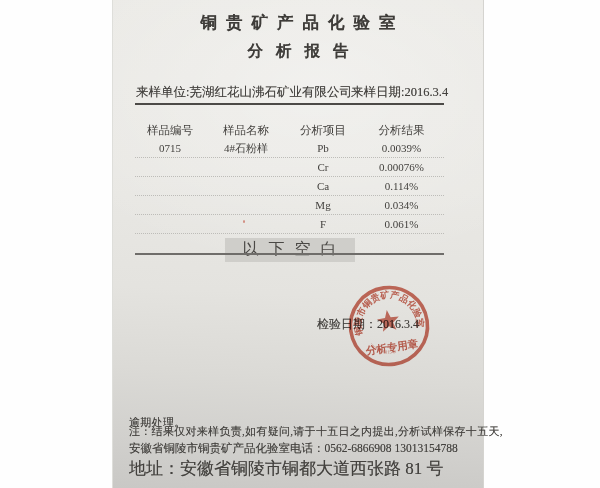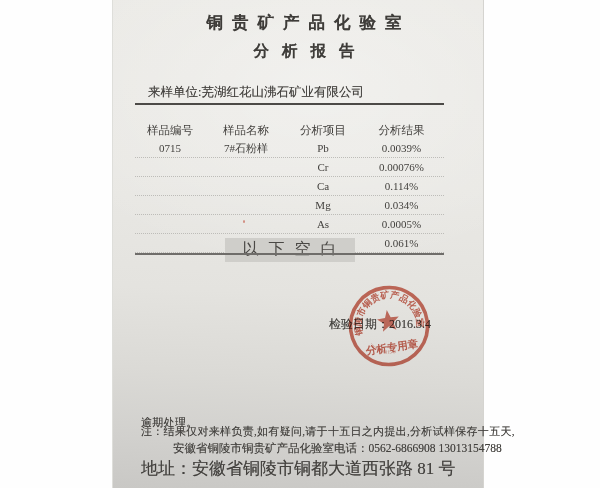--- a/index.html
+++ b/index.html
@@ -12,21 +12,21 @@
   }
   .paper{
     position:absolute; left:112px; top:0; width:372px; height:488px;
     background:
       radial-gradient(ellipse 420px 260px at 55% 18%, rgba(255,255,255,0.35), rgba(255,255,255,0) 70%),
       linear-gradient(183deg,#ebeae6 0%, #e9e8e4 38%, #e4e3df 60%, #dbdad6 76%, #d1d0cd 90%, #c9c8c5 100%);
     border-left:1px solid #dededa;
     border-right:1px solid #d5d4d0;
     color:var(--ink);
   }
-  .txt{ position:absolute; white-space:nowrap; text-shadow:0 0 0.6px rgba(70,68,64,0.55);padding-left:12px; }
+  .txt{ position:absolute; white-space:nowrap; text-shadow:0 0 0.6px rgba(70,68,64,0.55); }
   .title{
     left:0; right:0; top:12px; text-align:center;
     font-size:16.5px; font-weight:bold; letter-spacing:9px; text-indent:9px; color:#3e3c39;
   }
   .subtitle{
     left:0; right:0; top:41px; text-align:center;
     font-size:15.5px; font-weight:bold; letter-spacing:13px; text-indent:13px; color:#3e3c39;
   }
   .info-unit{ left:23px; top:84px; font-size:12.5px; }
   .info-date{ left:238px; top:84px; font-size:12.5px; }
@@ -46,74 +46,69 @@
   }
   .bottom-line{ position:absolute; left:22px; top:253px; width:309px; height:1.5px; background:#6f6d6a; }
   .inspect{ left:204px; top:316px; font-size:12px; }
   .seal{
     position:absolute; left:233px; top:283px; width:86px; height:86px;
     color:var(--seal-color); transform:rotate(-8deg);
     mix-blend-mode:multiply; opacity:0.88;
   }
   .note{ left:16px; top:424px; font-size:11px; letter-spacing:0.3px; }
   .note2{ left:16px; top:415px; font-size:11px; letter-spacing:0.3px; }
-  .phone{ left:16px; top:441px; font-size:11.5px;margin-left:32px; }
+  .phone{ left:16px; top:441px; font-size:11.5px; }
   .addr{ left:16px; top:457px; font-size:17px; }
   .speck{ position:absolute; left:130px; top:220px; width:2px; height:3px;
     background:var(--seal-color); opacity:0.55; border-radius:50%; }
 </style>
 </head>
 <body>
 
 <div class="paper">
 
   <div class="txt title">铜贵矿产品化验室</div>
   <div class="txt subtitle">分析报告</div>
 
   <div class="txt info-unit">来样单位:芜湖红花山沸石矿业有限公司</div>
+  <div class="txt info-date">来样日期:2016.3.4</div>
 
   <div class="thick-line"></div>
 
   <div class="tbl">
     <div class="trow head">
       <div class="c1">样品编号</div>
       <div class="c2">样品名称</div>
       <div class="c3">分析项目</div>
       <div class="c4">分析结果</div>
     </div>
     <div id="tbody">
         <div class="trow data">
       <div class="c1">0715</div>
-      <div class="c2">7#石粉样</div>
+      <div class="c2">4#石粉样</div>
       <div class="c3">Pb</div>
       <div class="c4">0.0039%</div>
     </div>
         <div class="trow data">
       <div class="c1"></div>
       <div class="c2"></div>
       <div class="c3">Cr</div>
       <div class="c4">0.00076%</div>
     </div>
         <div class="trow data">
       <div class="c1"></div>
       <div class="c2"></div>
       <div class="c3">Ca</div>
       <div class="c4">0.114%</div>
     </div>
         <div class="trow data">
       <div class="c1"></div>
       <div class="c2"></div>
       <div class="c3">Mg</div>
       <div class="c4">0.034%</div>
-    </div>
-        <div class="trow data">
-      <div class="c1"></div>
-      <div class="c2"></div>
-      <div class="c3">As</div>
-      <div class="c4">0.0005%</div>
     </div>
         <div class="trow data">
       <div class="c1"></div>
       <div class="c2"></div>
       <div class="c3">F</div>
       <div class="c4">0.061%</div>
     </div>
       </div>
   </div>
 

